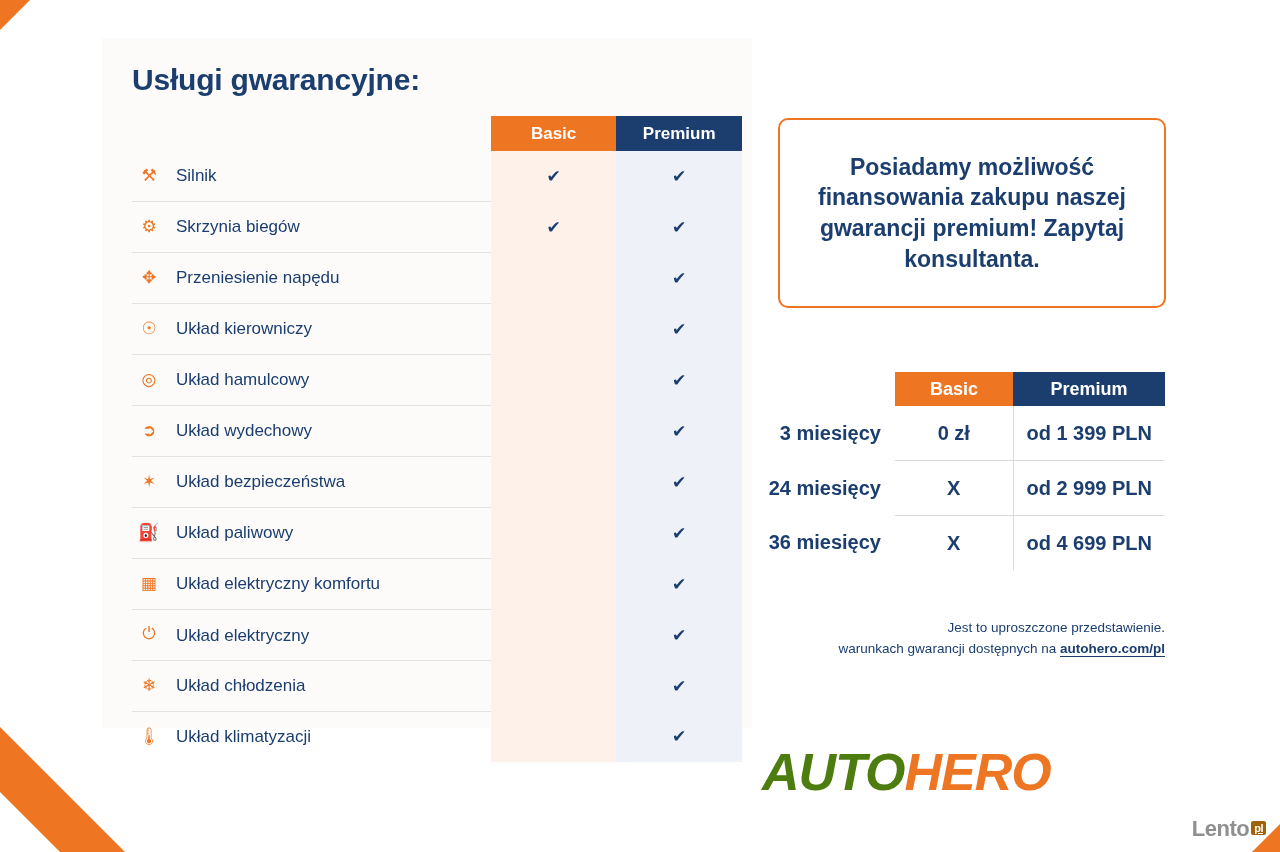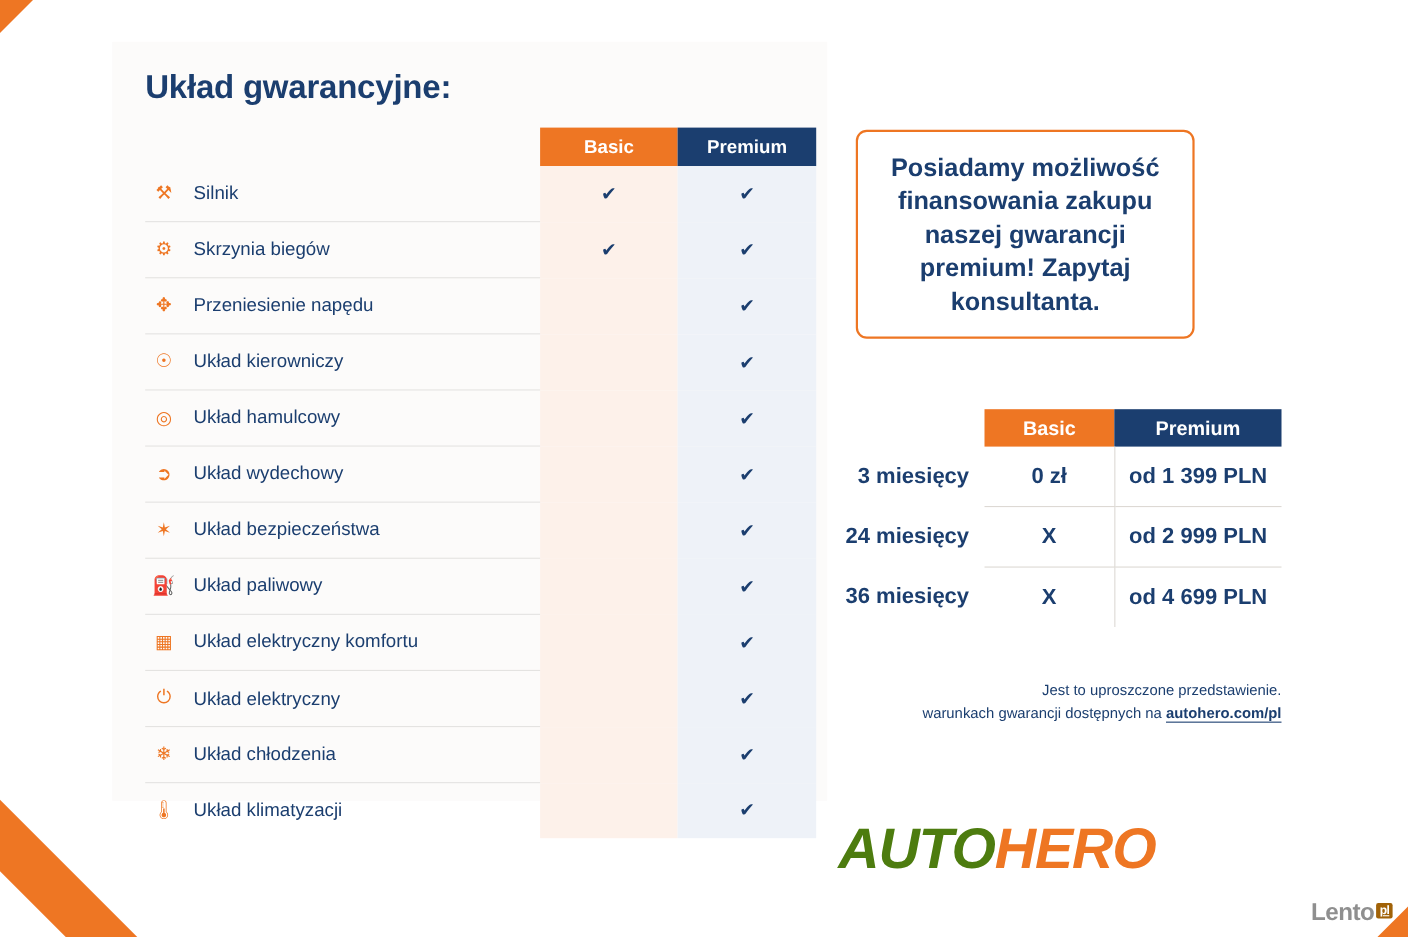--- a/index.html
+++ b/index.html
@@ -130,21 +130,21 @@
     position: relative;
     top: -1px;
   }
   .flabel { vertical-align: middle; }
 
   
   .finance-box {
     position: absolute;
     left: 778px;
     top: 118px;
-    width: 308px;
+    width: 388px;
     height: 190px;
     border: 2px solid #ee7623;
     border-radius: 10px;
     box-sizing: border-box;
     display: flex;
     align-items: center;
     justify-content: center;
   }
   .finance-text {
     text-align: center;
@@ -261,21 +261,21 @@
 </head>
 <body>
 
 <div class="corner-tl"></div>
 <div class="corner-bl"></div>
 <div class="corner-bl2"></div>
 <div class="corner-br"></div>
 
 <div class="card">
 
-  <div class="title">Układ gwarancyjne:</div>
+  <div class="title">Usługi gwarancyjne:</div>
 
   <table class="warranty">
     <colgroup>
       <col class="c-feature">
         <col class="c-basic">
         <col class="c-premium">
     </colgroup>
     <thead>
       <tr>
         <th class="blank"></th>

